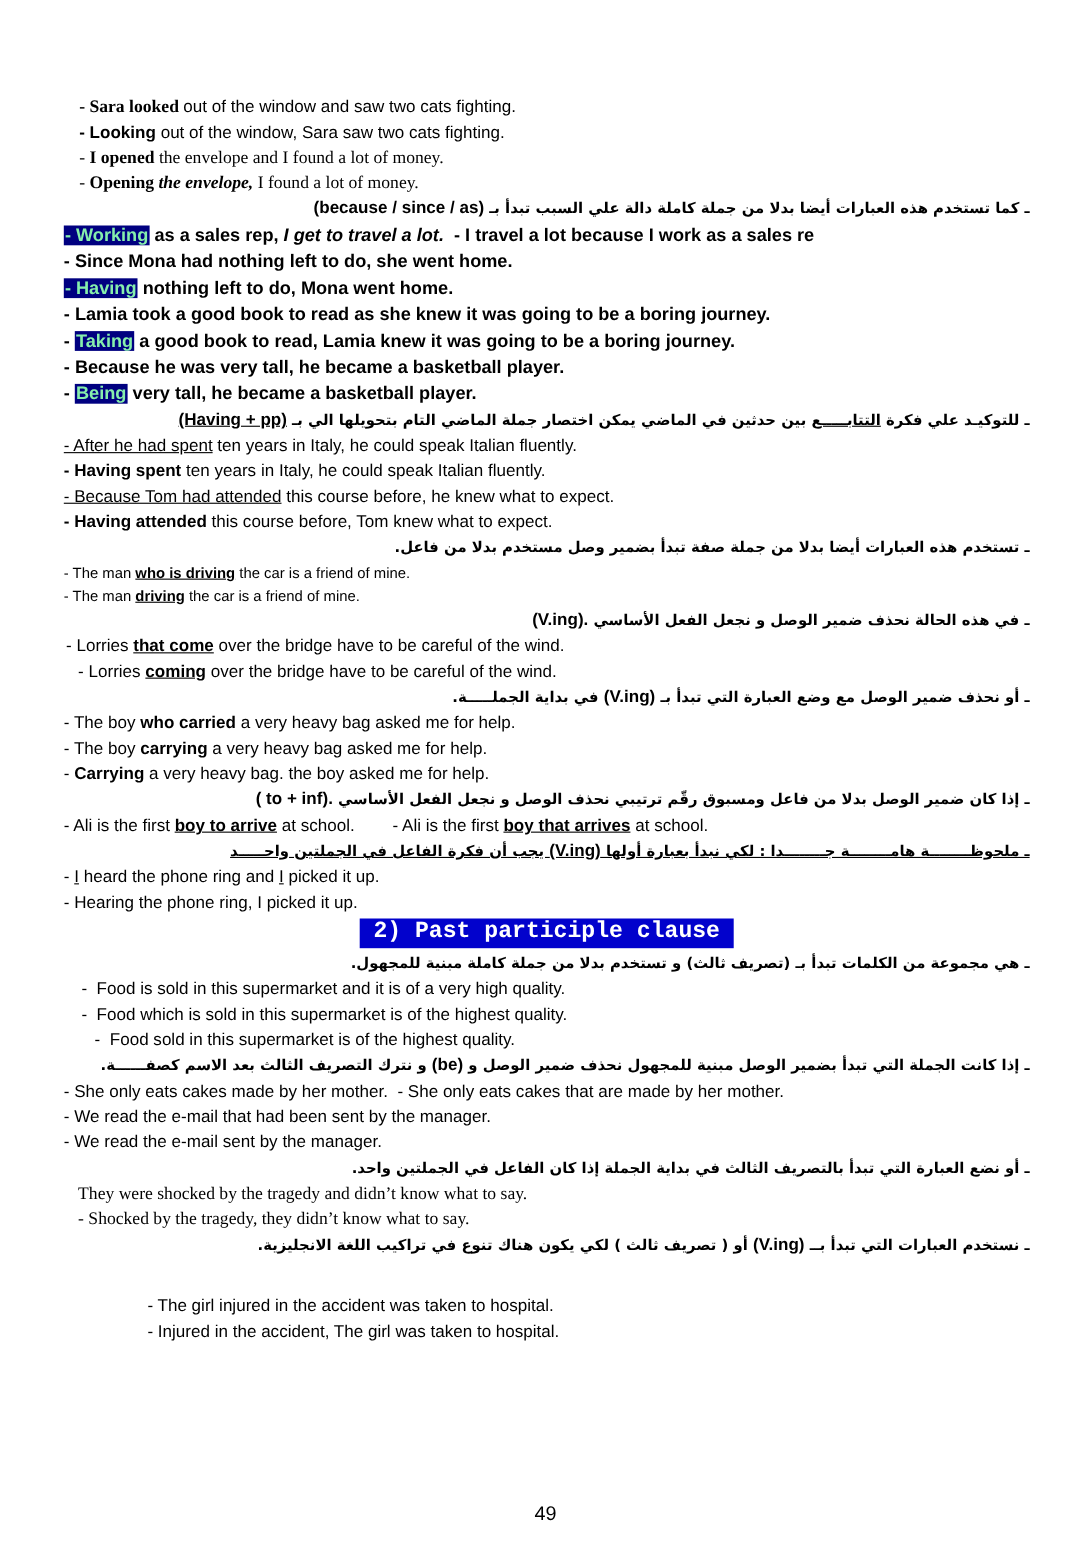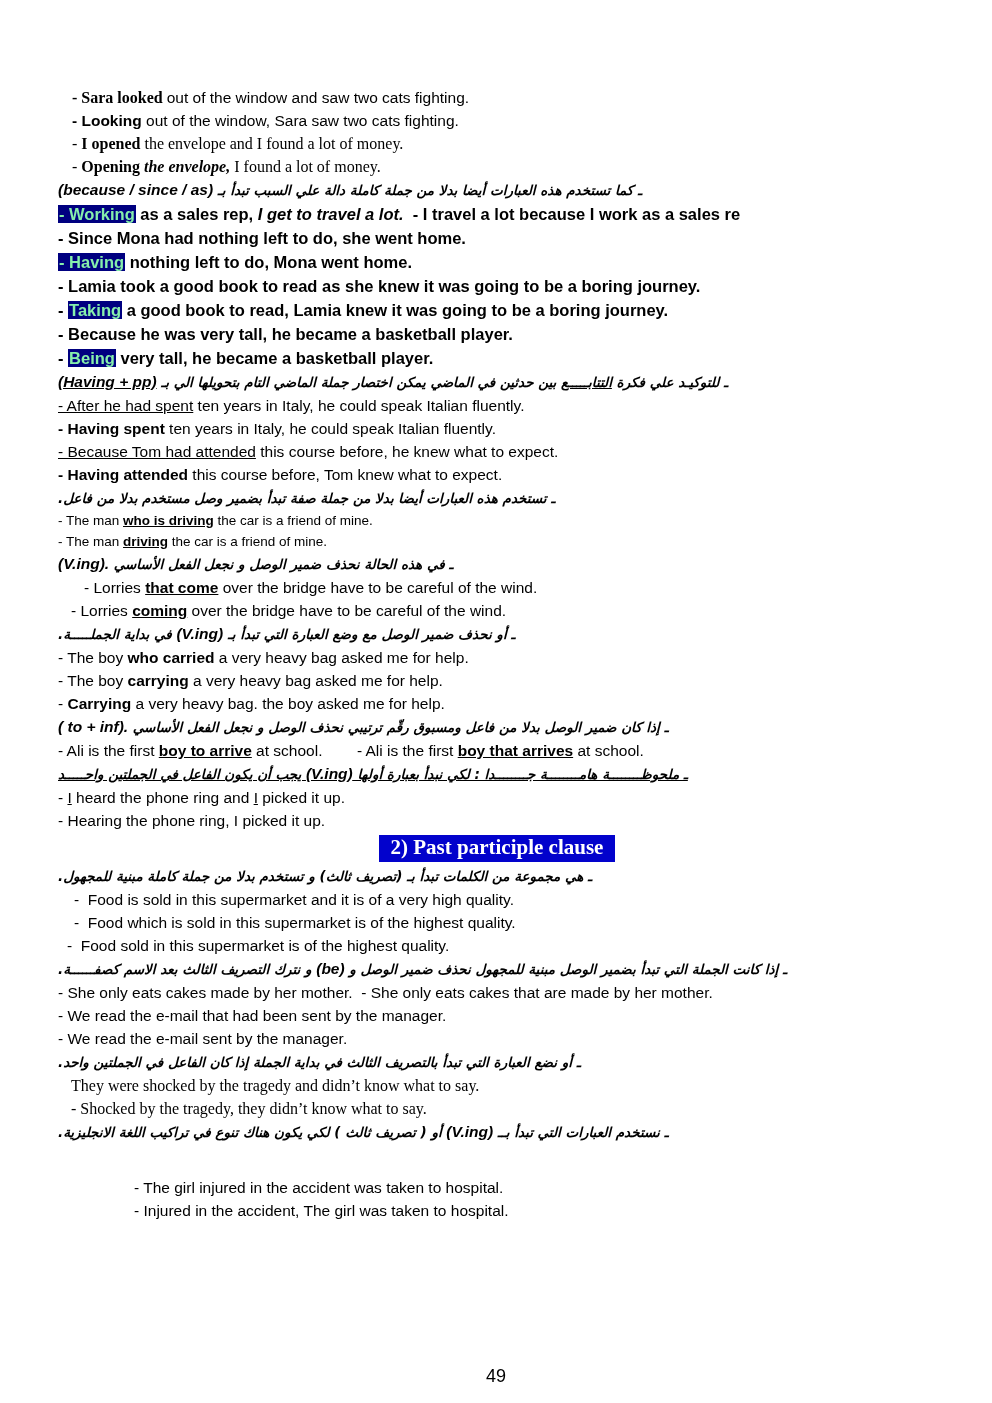--- a/index.html
+++ b/index.html
@@ -11,33 +11,33 @@
   }
   .content{padding:86px 56px 0 58px;}
   .line{
     font-size:15.5px;line-height:23px;
     white-space:pre-wrap;
   }
   .lg{font-size:16.5px;line-height:24px;}
   .sm{font-size:13.5px;line-height:21px;}
   .center{text-align:center;}
   .ar-line{
-    direction:rtl;text-align:left;
+    direction:rtl;text-align:right;
     font-family:"DejaVu Sans",sans-serif;
-    font-weight:bold;font-size:13.5px;line-height:24px;font-style:italic;
+    font-weight:bold;font-size:13.5px;line-height:24px;
   }
   .b{font-weight:bold;}
   .i{font-style:italic;text-align:right;}
   .u{text-decoration:underline;}
   .h{background:#000080;color:#86efac;padding:0 1px;}
   .f-serif{font-family:"Liberation Serif",serif;font-size:16px;}
   .f-lat{font-family:"Liberation Sans",sans-serif;font-size:15.5px;direction:ltr;unicode-bidi:embed;}
   .hdr{
     background:#0202cc;color:#ffffff;
-    font-family:Liberation Serif, serif;
+    font-family:Liberation Mono, monospace;
     font-weight:bold;font-size:21px;
     padding:1px 12px 3px 12px;
     display:inline-block;
   }
   .hdr-line{margin:3px 0 2px 0;}
   .pagenum{
     position:absolute;bottom:16px;left:0;width:100%;
     text-align:center;font-size:18px;
     font-family:"Liberation Sans",sans-serif;
   }
@@ -60,36 +60,36 @@
     <div class="line lg"><span class="b">- </span><span class="b h">Being</span><span class="b"> very tall, he became a basketball player.</span></div>
     <div dir="rtl" class="line ar-line"><span class="">ـ للتوكيـد علي فكرة </span><span class="u">التتابـــــع</span><span class=""> بين حدثين في الماضي يمكن اختصار جملة الماضي التام بتحويلها الي بـ </span><span class="b u f-lat" dir="ltr">(Having + pp)</span></div>
     <div class="line"><span class="u">- After he had spent</span><span class=""> ten years in Italy, he could speak Italian fluently.</span></div>
     <div class="line"><span class="b">- Having spent</span><span class=""> ten years in Italy, he could speak Italian fluently.</span></div>
     <div class="line"><span class="u">- Because Tom had attended</span><span class=""> this course before, he knew what to expect.</span></div>
     <div class="line"><span class="b">- Having attended</span><span class=""> this course before, Tom knew what to expect.</span></div>
     <div dir="rtl" class="line sm ar-line"><span class="">ـ تستخدم هذه العبارات أيضا بدلا من جملة صفة تبدأ بضمير وصل مستخدم بدلا من فاعل.</span></div>
     <div class="line sm"><span class="">- The man </span><span class="b u">who is driving</span><span class=""> the car is a friend of mine.</span></div>
     <div class="line sm"><span class="">- The man </span><span class="b u">driving</span><span class=""> the car is a friend of mine.</span></div>
     <div dir="rtl" class="line ar-line"><span class="">ـ في هذه الحالة نحذف ضمير الوصل و نجعل الفعل الأساسي </span><span class="b f-lat" dir="ltr">(V.ing).</span></div>
-    <div class="line" style="margin-left: 26px;"><span class="">- Lorries </span><span class="b u">that come</span><span class=""> over the bridge have to be careful of the wind.</span></div>
+    <div class="line" style="margin-left: 2px;"><span class="">- Lorries </span><span class="b u">that come</span><span class=""> over the bridge have to be careful of the wind.</span></div>
     <div class="line" style="margin-left: 13px;"><span class="">- Lorries </span><span class="b u">coming</span><span class=""> over the bridge have to be careful of the wind.</span></div>
     <div dir="rtl" class="line ar-line"><span class="">ـ أو نحذف ضمير الوصل مع وضع العبارة التي تبدأ بـ </span><span class="b f-lat" dir="ltr">(V.ing)</span><span class=""> في بداية الجملـــــة.</span></div>
     <div class="line"><span class="">- The boy </span><span class="b">who carried</span><span class=""> a very heavy bag asked me for help.</span></div>
     <div class="line"><span class="">- The boy </span><span class="b">carrying</span><span class=""> a very heavy bag asked me for help.</span></div>
     <div class="line"><span class="">- </span><span class="b">Carrying</span><span class=""> a very heavy bag. the boy asked me for help.</span></div>
     <div dir="rtl" class="line ar-line"><span class="">ـ إذا كان ضمير الوصل بدلا من فاعل ومسبوق رقّم ترتيبي نحذف الوصل و نجعل الفعل الأساسي </span><span class="b f-lat" dir="ltr">( to + inf).</span></div>
     <div class="line"><span class="">- Ali is the first </span><span class="b u">boy to arrive</span><span class=""> at school.        - Ali is the first </span><span class="b u">boy that arrives</span><span class=""> at school.</span></div>
-    <div dir="rtl" class="line ar-line"><span class="u">ـ ملحوظــــــــة هامــــــــة جــــــــدا : لكي نبدأ بعبارة أولها </span><span class="b u f-lat" dir="ltr">(V.ing)</span><span class="u"> يجب أن يكون الفاعل في الجملتين واحـــــد</span></div>
+    <div dir="rtl" class="line ar-line"><span class="u">ـ ملحوظــــــــة هامــــــــة جــــــــدا : لكي نبدأ بعبارة أولها </span><span class="b u f-lat" dir="ltr">(V.ing)</span><span class="u"> يجب أن فكرة الفاعل في الجملتين واحـــــد</span></div>
     <div class="line"><span class="">- </span><span class="u">I</span><span class=""> heard the phone ring and </span><span class="u">I</span><span class=""> picked it up.</span></div>
     <div class="line"><span class="">- Hearing the phone ring, I picked it up.</span></div>
     <div class="line hdr-line center"><span class="hdr">2) Past participle clause</span></div>
     <div dir="rtl" class="line ar-line"><span class="">ـ هي مجموعة من الكلمات تبدأ بـ (تصريف ثالث) و تستخدم بدلا من جملة كاملة مبنية للمجهول.</span></div>
     <div class="line" style="margin-left: 16px;"><span class="">-  Food is sold in this supermarket and it is of a very high quality.</span></div>
     <div class="line" style="margin-left: 16px;"><span class="">-  Food which is sold in this supermarket is of the highest quality.</span></div>
-    <div class="line" style="margin-left: 9px;"><span class="">-  Food sold in this supermarket is of the highest quality.</span></div>
+    <div class="line" style="margin-left: 28px;"><span class="">-  Food sold in this supermarket is of the highest quality.</span></div>
     <div dir="rtl" class="line ar-line"><span class="">ـ إذا كانت الجملة التي تبدأ بضمير الوصل مبنية للمجهول نحذف ضمير الوصل و </span><span class="b f-lat" dir="ltr">(be)</span><span class=""> و نترك التصريف الثالث بعد الاسم كصفــــــة.</span></div>
     <div class="line"><span class="">- She only eats cakes made by her mother.  - She only eats cakes that are made by her mother.</span></div>
     <div class="line"><span class="">- We read the e-mail that had been sent by the manager.</span></div>
     <div class="line"><span class="">- We read the e-mail sent by the manager.</span></div>
     <div dir="rtl" class="line ar-line"><span class="">ـ أو نضع العبارة التي تبدأ بالتصريف الثالث في بداية الجملة إذا كان الفاعل في الجملتين واحد.</span></div>
     <div class="line" style="margin-left: 13px;"><span class="f-serif">They were shocked by the tragedy and didn’t know what to say.</span></div>
     <div class="line" style="margin-left: 13px;"><span class="f-serif">- Shocked by the tragedy, they didn’t know what to say.</span></div>
     <div dir="rtl" class="line ar-line"><span class="">ـ نستخدم العبارات التي تبدأ بــ </span><span class="b f-lat" dir="ltr">(V.ing)</span><span class=""> أو ( تصريف ثالث ) لكي يكون هناك تنوع في تراكيب اللغة الانجليزية.</span></div>
     <div class="line" style="margin-left: 76px; margin-top: 32px;"><span class="">- The girl injured in the accident was taken to hospital.</span></div>
     <div class="line" style="margin-left: 76px;"><span class="">- Injured in the accident, The girl was taken to hospital.</span></div>

